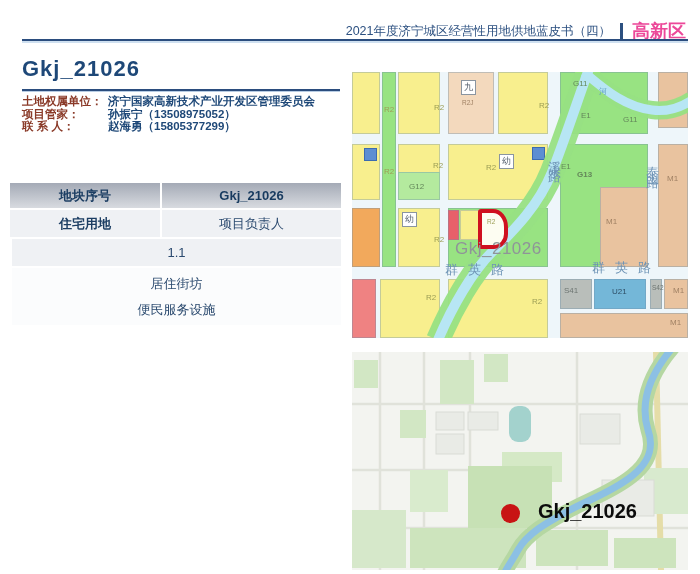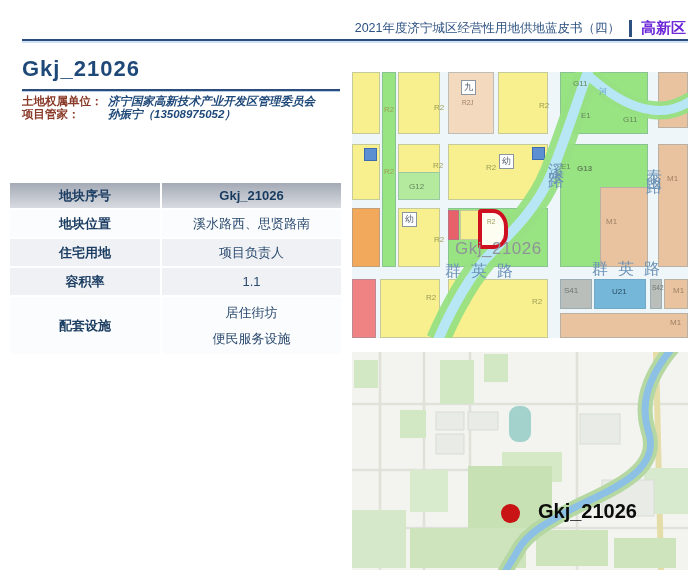--- a/index.html
+++ b/index.html
@@ -2,30 +2,30 @@
 <html><head>
 <meta charset="utf-8">
 <style>
   html,body{margin:0;padding:0;background:#fff;}
   #page{position:relative;width:700px;height:574px;background:#fff;overflow:hidden;
         font-family:"Liberation Sans",sans-serif;}
   
   .hdr{position:absolute;top:19px;right:14px;display:flex;align-items:center;}
   .hdr-title{font-size:12.5px;color:#2c5080;}
   .hdr-bar{width:3px;height:17px;background:#2c5080;margin:0 9px;}
-  .hdr-district{font-size:15px;font-weight:bold;color:#6d28d9;}
+  .hdr-district{font-size:18px;font-weight:bold;color:#ec4899;}
   .hdr-rule{position:absolute;left:22px;top:39px;width:666px;height:2px;background:#2b4d7e;
             box-shadow:0 2px 0 #cfe0f0;}
   
   .ptitle{position:absolute;left:22px;top:56px;font-size:22px;font-weight:bold;color:#1e4878;letter-spacing:1px;}
   .title-rule{position:absolute;left:22px;top:89px;width:318px;height:2px;background:#2b4d7e;box-shadow:0 1px 0 #b8cde4;}
   .contacts{position:absolute;left:22px;top:95px;font-size:11.5px;font-weight:bold;line-height:12.5px;}
   .crow{display:flex;}
   .clabel{color:#8a3a28;width:86px;white-space:pre;}
-  .cvalue{color:#1e4878;font-style:italic;}
+  .cvalue{color:#1e4878;}
   
   .itable{position:absolute;left:10px;top:183px;width:331px;}
   .trow{display:flex;border-bottom:2px solid #fff;}
   .tl{width:150px;display:flex;align-items:center;justify-content:center;
       font-weight:bold;color:#1c3e63;font-size:13px;}
   .tv{flex:1;display:flex;align-items:center;justify-content:center;
       color:#2b4a6f;font-size:13px;border-left:2px solid #fff;text-align:center;}
   .thead{height:25px;background:linear-gradient(#a4aab6,#d8dbe0);}
   .thead .tv{font-weight:bold;color:#173a5f;}
   .r{height:27px;}
@@ -54,21 +54,21 @@
   .target{position:absolute;left:126px;top:137px;width:22px;height:32px;background:#fdfdf2;
           border:4px solid #cf1020;border-radius:3px 15px 14px 3px / 3px 18px 15px 3px;z-index:4;}
   .lbl{position:absolute;font-size:8px;white-space:nowrap;z-index:5;color:#8c8c72;line-height:1;}
   .c-y{color:#9c9e56;padding-left:24px;}
   .c-g{color:#64875a;}
   .c-t{color:#a08164;}
   .c-r{color:#5f9cc2;}
   .c-gray{color:#6e7672;}
   .c-b{color:#2e4e66;}
   .c-xs{font-size:6.5px;}
-  .road{font-size:16px;color:#6d93b5;letter-spacing:10px;}
+  .road{font-size:13px;color:#6d93b5;letter-spacing:10px;}
   .vert{writing-mode:vertical-lr;letter-spacing:5px;}
   .box{background:#fff;border:1px solid #8a95a0;font-size:9px;padding:2px;color:#55606e;}
   .target-lbl{font-size:17px;color:#8f9498;letter-spacing:.5px;}
   
   .map2{position:absolute;left:352px;top:352px;width:336px;height:218px;background:#f3f4f0;overflow:hidden;}
   .marker-dot{position:absolute;left:149px;top:152px;width:19px;height:19px;border-radius:50%;
               background:#c81414;z-index:5;}
   .marker-lbl{position:absolute;left:186px;top:148px;font-size:20px;font-weight:600;color:#0b0b0b;z-index:5;}
 </style>
 </head>
@@ -88,41 +88,39 @@
 
   <div class="contacts">
     <div class="crow">
       <span class="clabel">土地权属单位：</span>
       <span class="cvalue">济宁国家高新技术产业开发区管理委员会</span>
     </div>
     <div class="crow">
       <span class="clabel">项目管家：</span>
       <span class="cvalue">孙振宁（13508975052）</span>
     </div>
+    <div class="crow">
+      <span class="clabel">联 系 人：</span>
+      <span class="cvalue">赵海勇（15805377299）</span>
+    </div>
   </div>
 
   <div class="itable">
     <div class="trow thead">
       <div class="tl">地块序号</div>
       <div class="tv">Gkj_21026</div>
     </div>
-    <div class="trow r odd">
-      <div class="tl">地块位置</div>
-      <div class="tv">溪水路西、思贤路南</div>
-    </div>
     <div class="trow r even">
       <div class="tl">住宅用地</div>
       <div class="tv">项目负责人</div>
     </div>
     <div class="trow r even">
-      <div class="tl">容积率</div>
       <div class="tv">1.1</div>
     </div>
     <div class="trow rlast odd">
-      <div class="tl">配套设施</div>
       <div class="tv two">
         <span>居住街坊</span>
         <span>便民服务设施</span>
       </div>
     </div>
   </div>
 
 
   <div class="map1">
 
@@ -172,21 +170,21 @@
       <span class="lbl c-g" style="left: 221px; top: 8px;">G11</span>
       <span class="lbl c-r" style="left: 247px; top: 16px;">河</span>
       <span class="lbl c-g" style="left: 229px; top: 40px;">E1</span>
       <span class="lbl c-g" style="left: 271px; top: 44px;">G11</span>
       <span class="lbl c-y" style="left: 8px; top: 96px;">R2</span>
       <span class="lbl c-y" style="left: 57px; top: 90px;">R2</span>
       <span class="lbl c-g" style="left: 57px; top: 111px;">G12</span>
       <span class="lbl c-y" style="left: 110px; top: 92px;">R2</span>
       <span class="lbl box" style="left: 147px; top: 82px;">幼</span>
       <span class="lbl c-g" style="left: 209px; top: 91px;">E1</span>
-      <span class="lbl c-g" style="left: 225px; top: 93px; font-weight: bold;">G13</span>
+      <span class="lbl c-g" style="left: 225px; top: 99px; font-weight: bold;">G13</span>
       <span class="lbl c-t" style="left: 315px; top: 103px;">M1</span>
       <span class="lbl c-t" style="left: 254px; top: 146px;">M1</span>
       <span class="lbl road vert" style="left: 294px; top: 84px;">泰山路</span>
       <span class="lbl road vert" style="left: 196px; top: 78px;">溪水路</span>
       <span class="lbl box" style="left: 50px; top: 140px;">幼</span>
       <span class="lbl c-y" style="left: 58px; top: 164px;">R2</span>
       <span class="lbl c-y c-xs" style="left: 111px; top: 147px;">R2</span>
       <span class="lbl target-lbl" style="left: 103px; top: 168px;">Gkj_21026</span>
       <span class="lbl road" style="left: 93px; top: 191px;">群英路</span>
       <span class="lbl road" style="left: 240px; top: 189px;">群英路</span>

